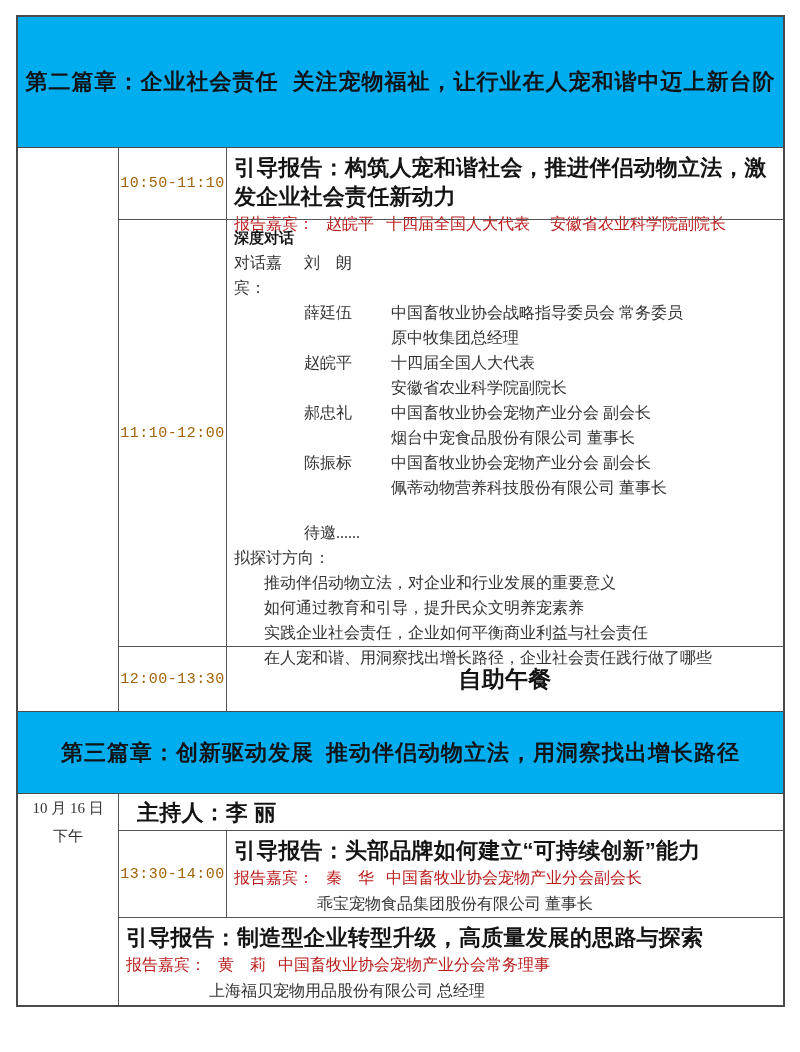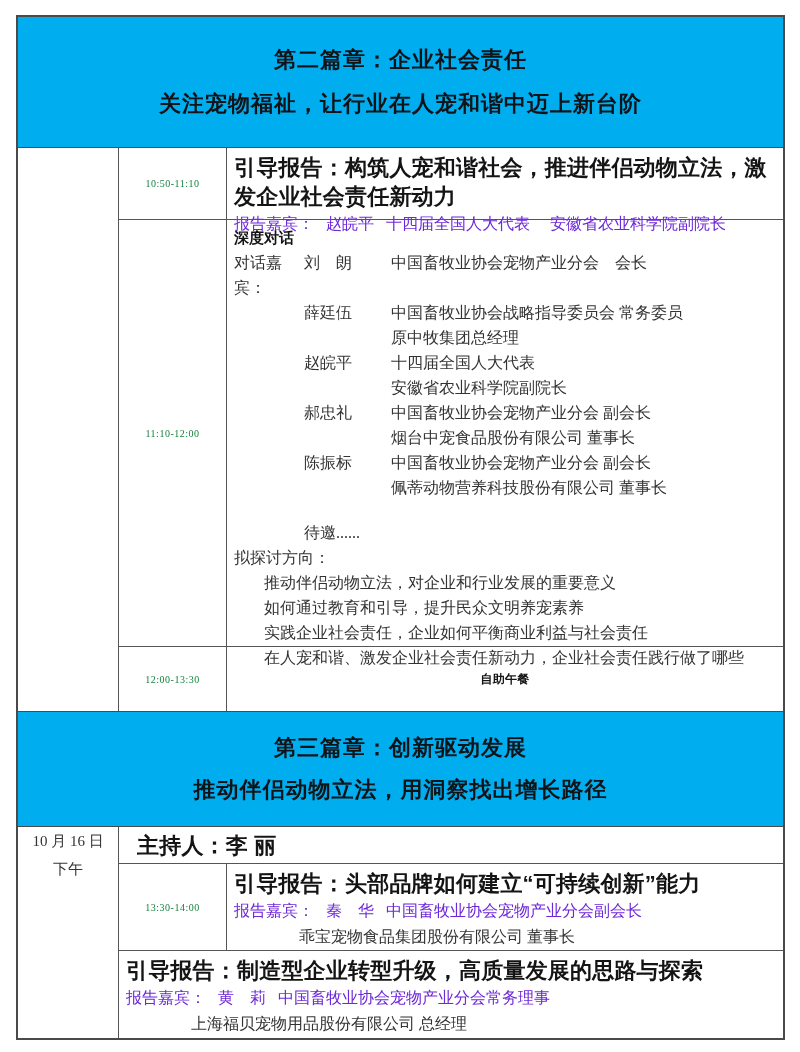--- a/index.html
+++ b/index.html
@@ -2,60 +2,60 @@
 <html><head>
 <meta charset="utf-8">
 <style>
   * { margin:0; padding:0; box-sizing:border-box; }
   html,body { width:800px; height:1052px; background:#ffffff; overflow:hidden; }
   body { font-family:"Liberation Serif","DejaVu Serif",serif; color:#2b2b2b; position:relative; }
 
   .doc { position:absolute; left:16px; top:15px; width:769px; border:2px solid #4a4a4a; background:#fff; }
 
   
-  .banner { background:#00AEEF; display:flex; flex-direction:column; justify-content:center; align-items:center; }
+  .banner { background:#00AEEF; display:flex; flex-direction:row; justify-content:center; align-items:center; }
   .banner-1 { height:130px; gap:14px; }
-  .banner-2 { height:115px; gap:12px; border-top:1px solid #4a4a4a; }
+  .banner-2 { height:82px; gap:12px; border-top:1px solid #4a4a4a; }
   .banner .b-title, .banner .b-sub {
     font-family:"Liberation Sans","DejaVu Sans",sans-serif; font-weight:bold;
     color:#101418; font-size:22px; letter-spacing:1px;
   }
 
   
   .sec { display:flex; border-top:1px solid #4a4a4a; }
   .datecol { width:101px; flex:none; border-right:1px solid #555; display:flex; flex-direction:column; justify-content:flex-start; align-items:center; font-size:15px; color:#333; line-height:28px; }
   .rows { flex:1; display:flex; flex-direction:column; min-width:0; }
   .trow { display:flex; border-top:1px solid #555; min-width:0; }
   .trow:first-child { border-top:none; }
-  .timecell { width:108px; flex:none; border-right:1px solid #555; display:flex; justify-content:center; align-items:center; font-size:10px; color:#15803d; letter-spacing:0.5px; }
+  .timecell { width:108px; flex:none; border-right:1px solid #555; display:flex; justify-content:center; align-items:center; font-size:15px; color:#a16207; letter-spacing:0.5px;font-family:Liberation Mono, monospace; }
   .content { flex:1; padding:5px 4px 4px 7px; min-width:0; }
 
   .bold-title { font-family:"Liberation Sans","DejaVu Sans",sans-serif; font-weight:bold; color:#141414; font-size:22px; line-height:29px; letter-spacing:0.2px; }
 
   
-  .rep-line { display:flex; font-size:16px; color:#6d28d9; line-height:26px; }
+  .rep-line { display:flex; font-size:16px; color:#b91c1c; line-height:26px; }
   .rep-label { width:92px; flex:none; }
   .rep-name { width:60px; flex:none; }
   .rep-roles { flex:1; }
-  .rep-role2 { margin-left:65px; font-size:16px; color:#333; line-height:26px; }
+  .rep-role2 { margin-left:83px; font-size:16px; color:#333; line-height:26px; }
 
   
   .dlg { line-height:25px; font-size:16px; color:#333; }
   .dlg .heading { font-family:"Liberation Sans","DejaVu Sans",sans-serif; font-weight:bold; color:#141414; font-size:15px; line-height:25px; }
   .drow { display:flex; }
   .dlabel { width:70px; flex:none; }
   .dname { width:87px; flex:none; }
   .drole { flex:1; }
   .spacer20 { height:20px; }
   .pending { margin-left:70px; }
   .dir-item { padding-left:30px; }
 
   
   .lunch-cell { flex:1; display:flex; justify-content:center; align-items:center; }
-  .lunch-cell .bold-title { font-size:12px; }
+  .lunch-cell .bold-title { font-size:23px; }
 
   
   .host-row { height:36px; display:flex; align-items:center; padding-left:18px; border-top:none; }
   .r1330 { height:87px; }
   .r1400 { height:88px; }
   .rowA { height:71px; }
   .rowB { height:427px; }
   .rowC { height:65px; }
 </style>
 </head>
@@ -85,21 +85,20 @@
       </div>
 
       <div class="trow rowB">
         <div class="timecell">11:10-12:00</div>
         <div class="content dlg">
           <div class="heading">深度对话</div>
 
           <div class="drow">
             <span class="dlabel">对话嘉宾：</span>
             <span class="dname">刘　朗</span>
-            <span class="drole">中国畜牧业协会宠物产业分会　会长</span>
           </div>
           <div class="drow">
             <span class="dlabel"></span>
             <span class="dname">薛廷伍</span>
             <span class="drole">中国畜牧业协会战略指导委员会 常务委员</span>
           </div>
           <div class="drow">
             <span class="dlabel"></span>
               <span class="dname"></span>
             <span class="drole">原中牧集团总经理</span>
@@ -135,21 +134,21 @@
             <span class="drole">佩蒂动物营养科技股份有限公司 董事长</span>
           </div>
 
           <div class="spacer20"></div>
           <div class="pending">待邀......</div>
 
           <div>拟探讨方向：</div>
           <div class="dir-item">推动伴侣动物立法，对企业和行业发展的重要意义</div>
           <div class="dir-item">如何通过教育和引导，提升民众文明养宠素养</div>
           <div class="dir-item">实践企业社会责任，企业如何平衡商业利益与社会责任</div>
-          <div class="dir-item">在人宠和谐、激发企业社会责任新动力，企业社会责任践行做了哪些</div>
+          <div class="dir-item">在人宠和谐、用洞察找出增长路径，企业社会责任践行做了哪些</div>
         </div>
       </div>
 
       <div class="trow rowC">
         <div class="timecell">12:00-13:30</div>
         <div class="lunch-cell">
           <div class="bold-title">自助午餐</div>
         </div>
       </div>
 

